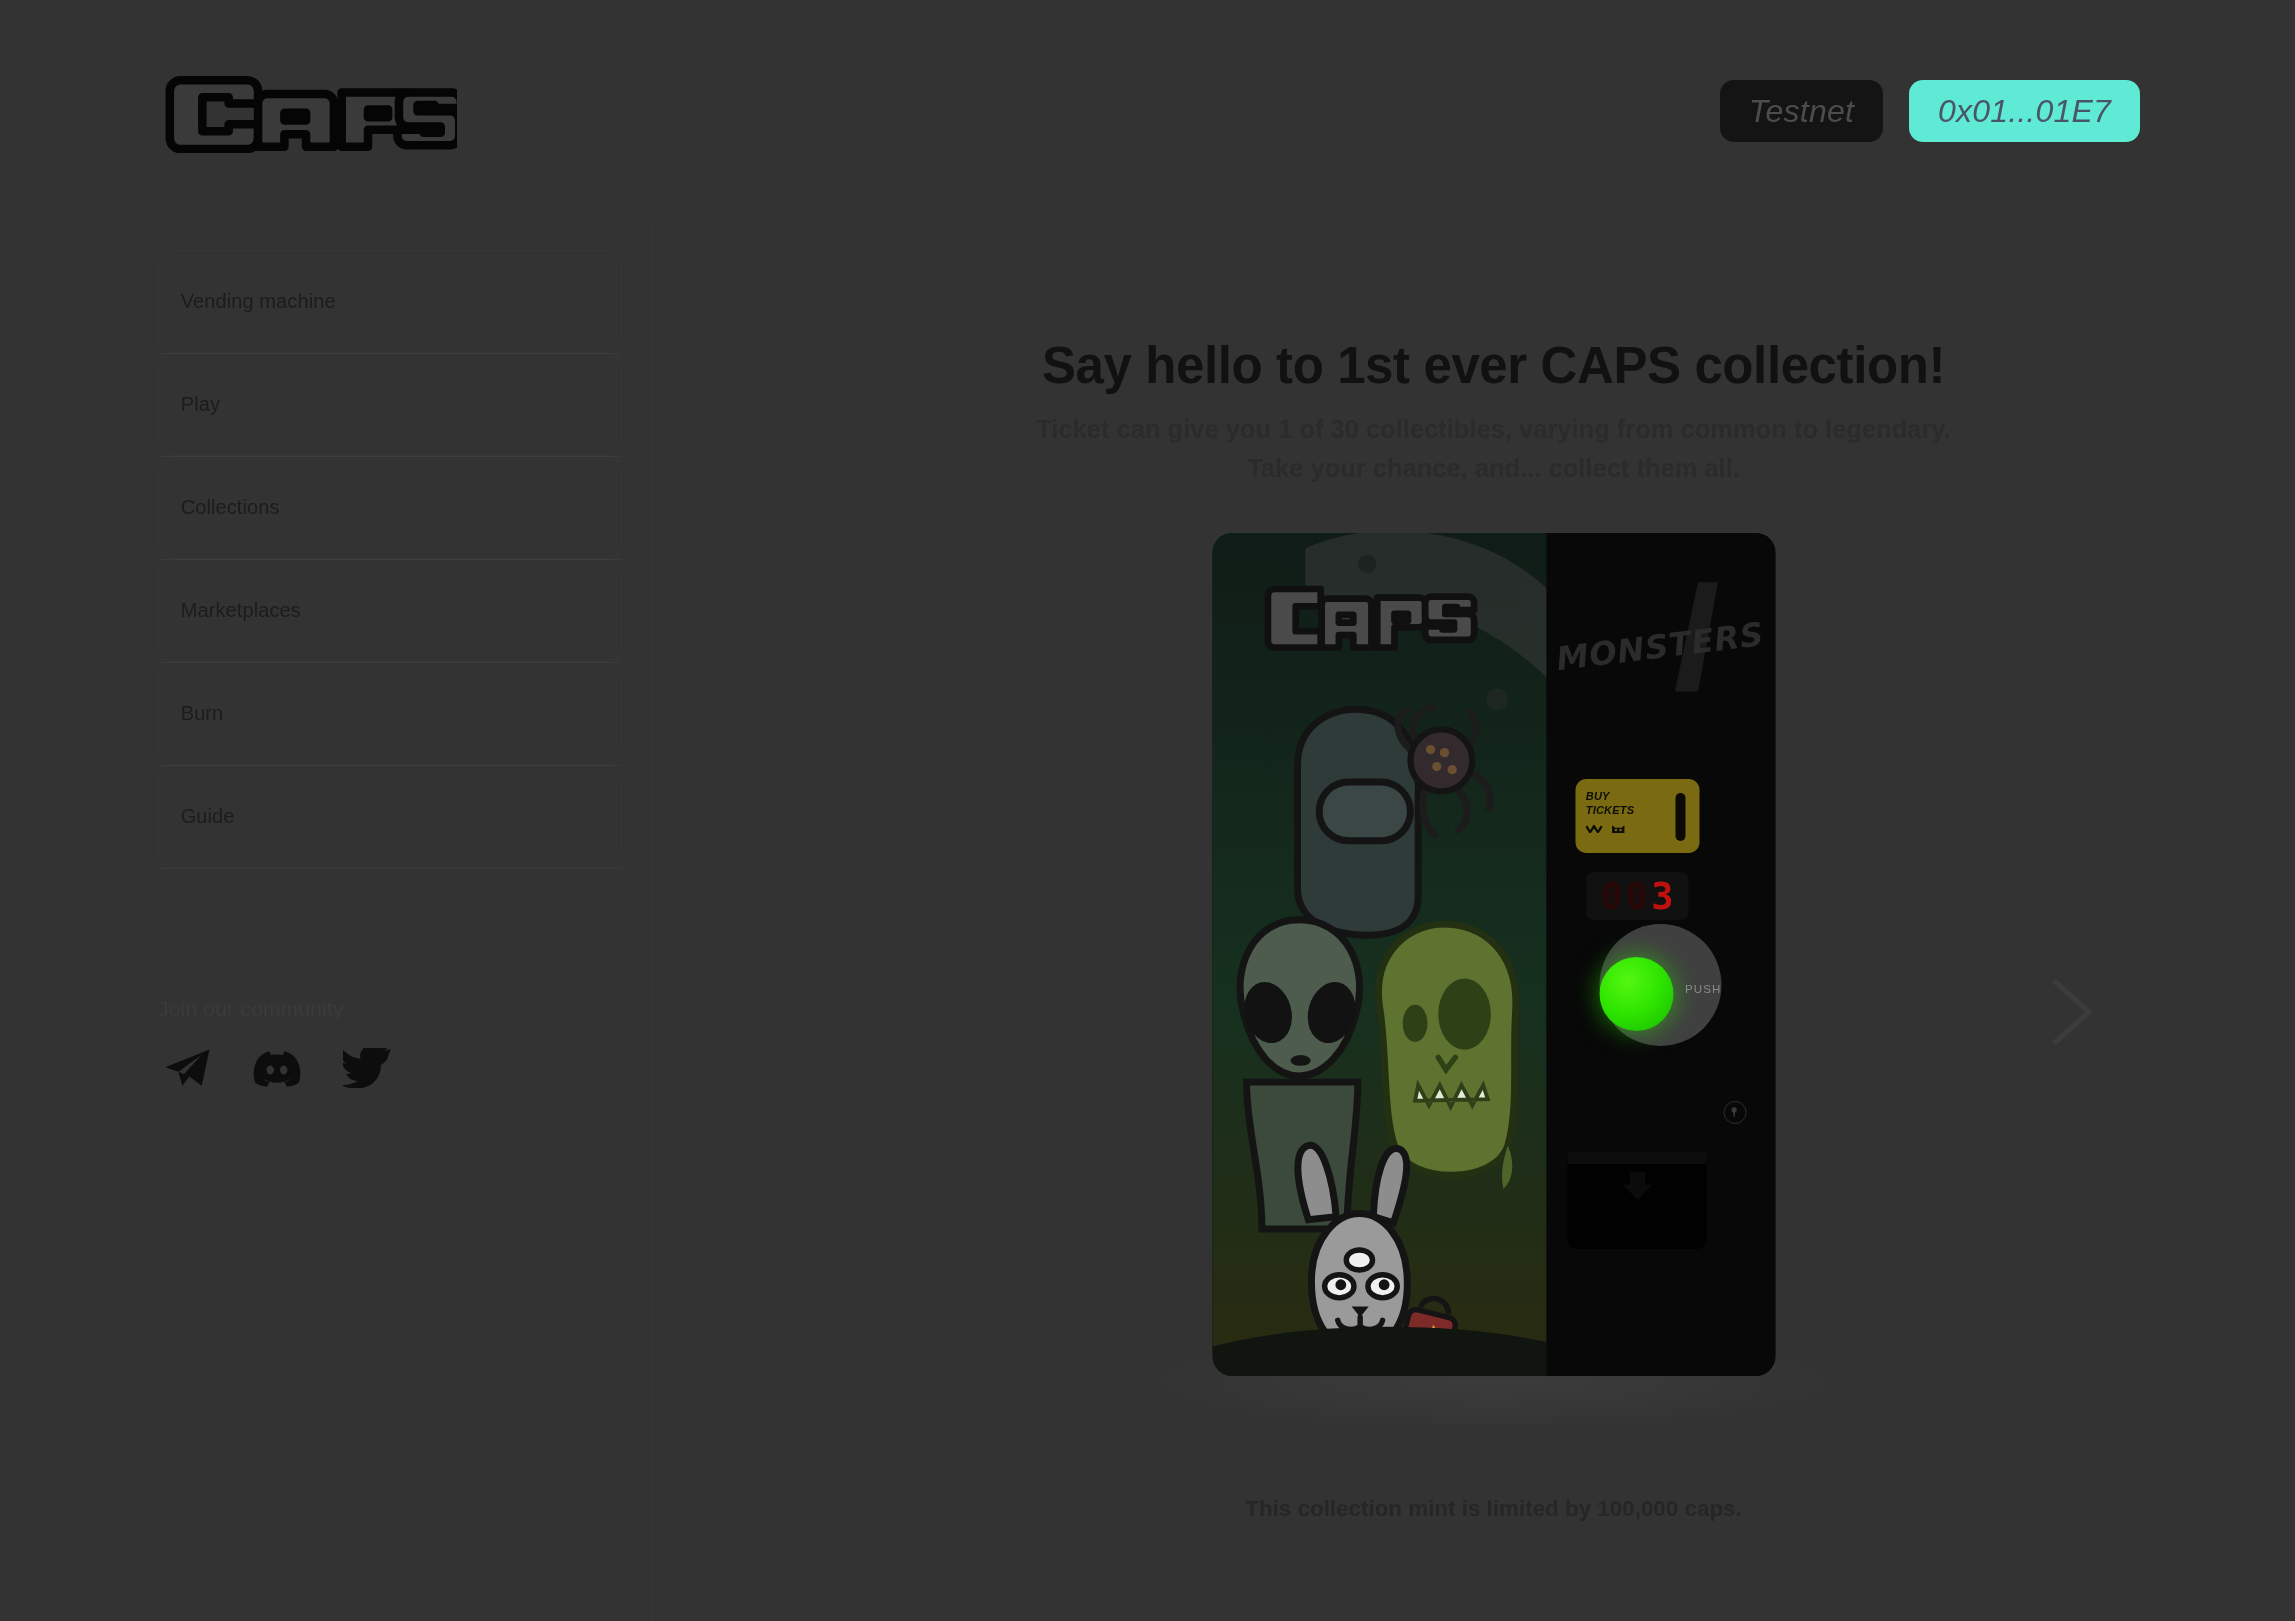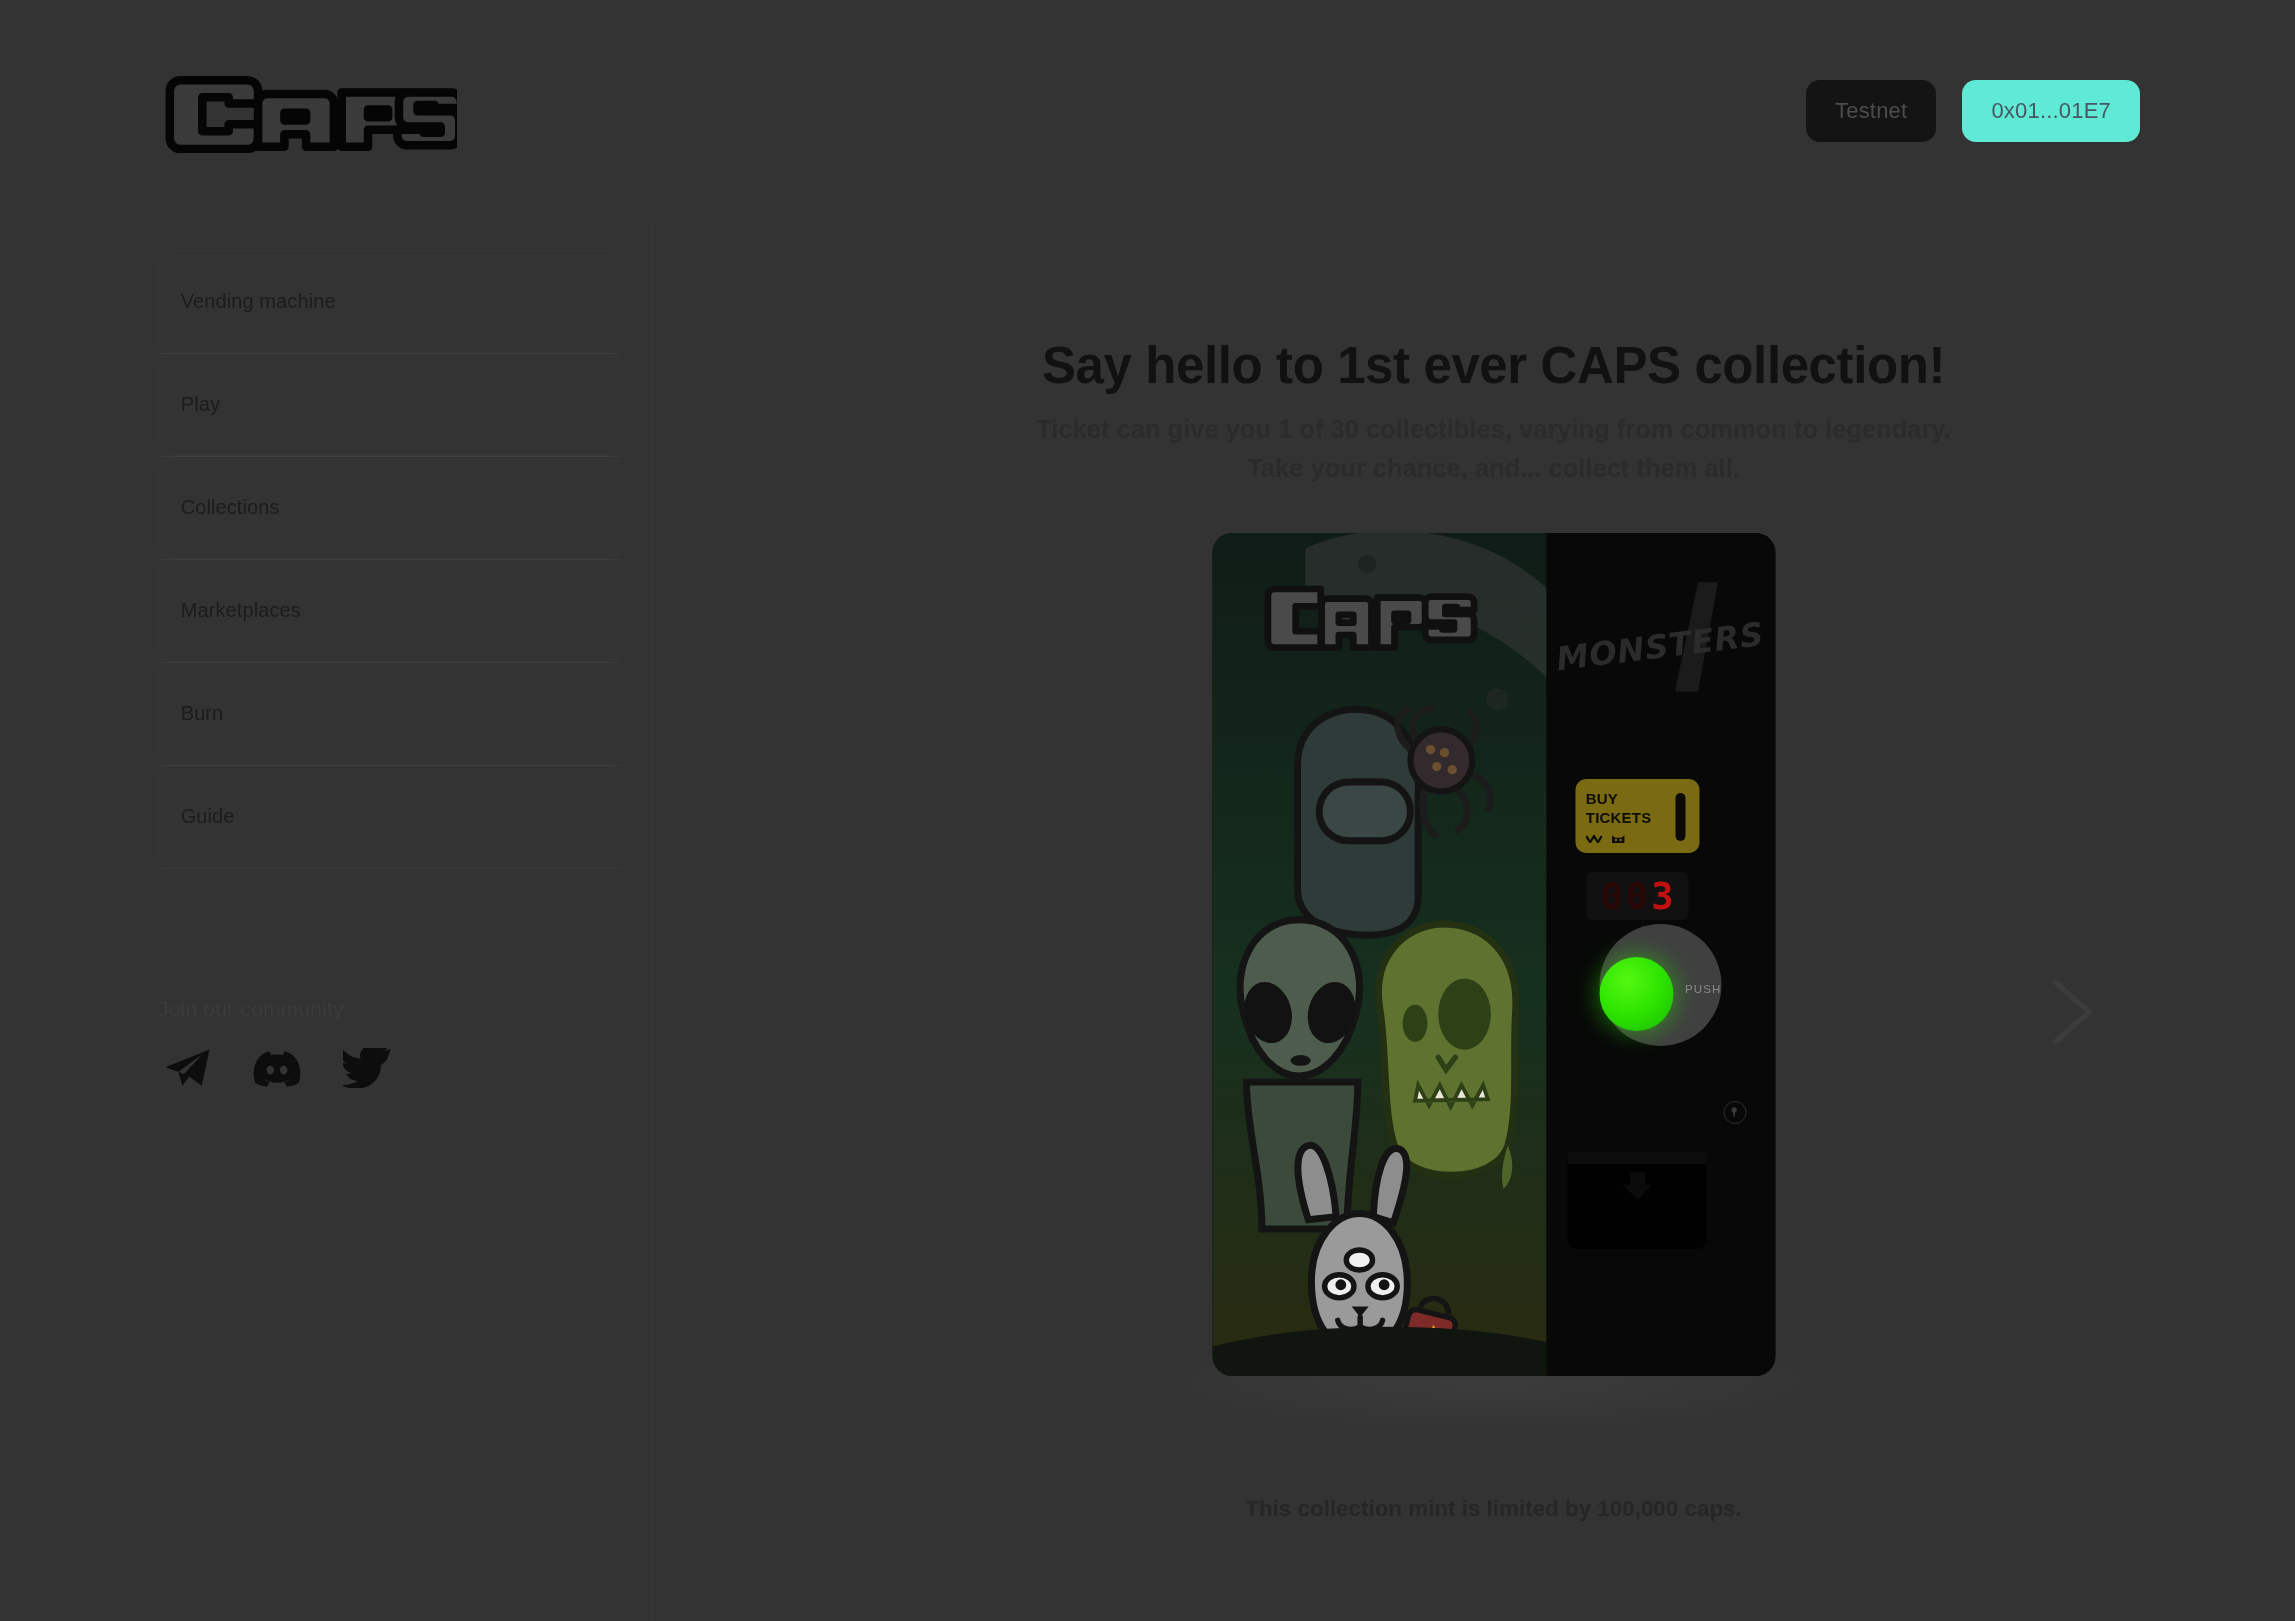--- a/index.html
+++ b/index.html
@@ -46,24 +46,25 @@
     align-items: center;
     gap: 26px;
   }
 
   .pill {
     height: 62px;
     display: flex;
     align-items: center;
     justify-content: center;
     border-radius: 14px;
-    font-size: 22px;
+    font-size: 32px;
     letter-spacing: 0.2px;
     padding: 12px 29px;
     white-space: nowrap;
+    font-style: italic;
   }
   .pill-testnet {
     background: #141414;
     color: #4c4c4c;
   }
   .pill-wallet {
     background: #5eead4;
     color: #4a5568;
   }
 
@@ -225,25 +226,26 @@
     position: absolute;
     left: 29px;
     top: 246px;
     width: 124px;
     height: 74px;
     background: #7a6a12;
     border-radius: 10.8px;
     padding: 10.8px 0 0 10.8px;
   }
   .ticket-slot-text {
-    font-size: 15px;
+    font-size: 11px;
     font-weight: bold;
     color: #0e0d05;
     line-height: 1.25;
     letter-spacing: 0.2px;
+    font-style: italic;
   }
   .ticket-slot-logos {
     display: flex;
     gap: 7.7px;
     margin-top: 5.4px;
   }
   .ticket-slot-logos svg { display: block; }
   .card-slot {
     position: absolute;
     right: 14px;

